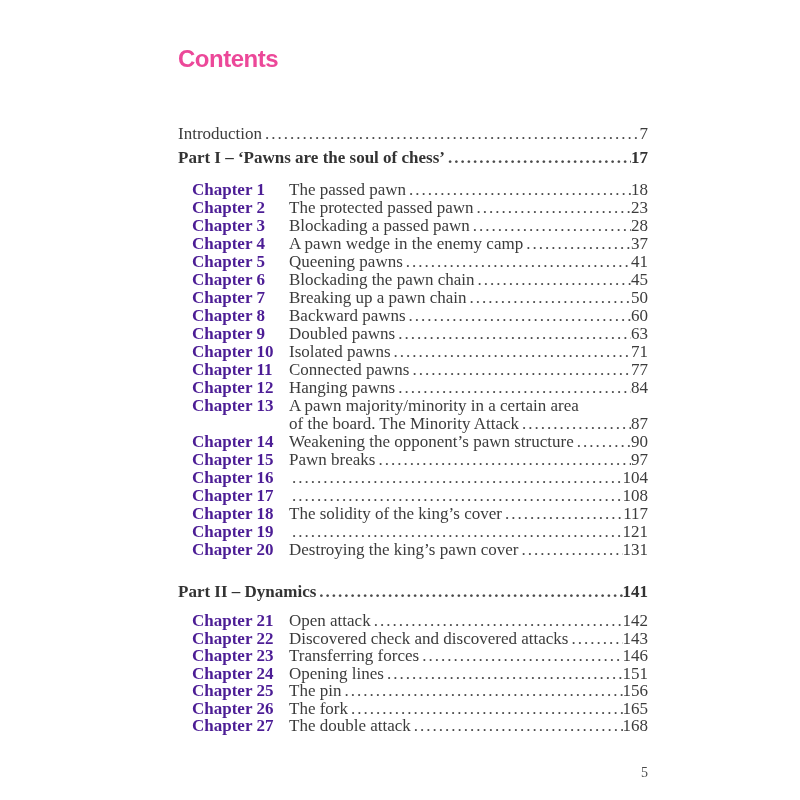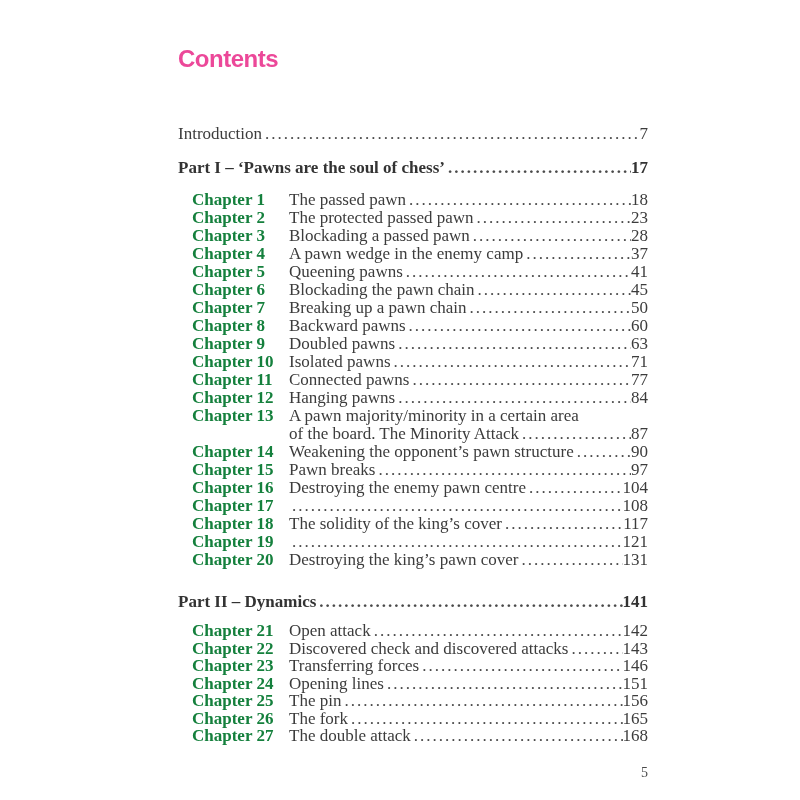--- a/index.html
+++ b/index.html
@@ -8,27 +8,27 @@
   .content{position:absolute;left:178px;top:0;width:470px;}
   h1.book-title{margin:44px 0 0 0;font-family:"Liberation Sans","DejaVu Sans",sans-serif;
         font-weight:700;font-size:24px;line-height:29px;letter-spacing:-0.5px;color:#ec4899;}
   .row{display:flex;font-size:17px;line-height:18px;}
   .row .t{flex:none;white-space:nowrap;}
   .row .dots{flex:1 1 auto;min-width:0;overflow:hidden;white-space:nowrap;
         letter-spacing:2px;color:#4a4a4a;padding:0 2px 0 3px;}
   .row .pg{flex:none;text-align:right;}
   .intro-row{margin-top:52px;}
   .part-row{font-weight:700;color:#333333;}
-  .part1-row{margin-top:16px;}
+  .part1-row{margin-top:6px;}
   .part2-row{margin-top:24px;}
   .chapters{margin-top:14px;}
   .chapters-2{margin-top:11px;}
   .chapters-2 .row{line-height:17.5px;}
   .ch{padding-left:14px;}
-  .ch .lab{flex:none;width:97px;font-weight:700;color:#15803d;}
+  .ch .lab{flex:none;width:97px;font-weight:700;color:#4c1d95;}
   .folio{position:absolute;left:178px;top:764px;width:470px;text-align:right;
         font-size:14px;line-height:18px;color:#4a4a4a;}
 </style>
 </head>
 <body>
 
 <div class="page">
   <div class="content">
 
     <h1 class="book-title">Contents</h1>
@@ -135,21 +135,20 @@
         <span class="pg">90</span>
       </div>
       <div class="row ch">
         <span class="lab">Chapter 15</span>
         <span class="t">Pawn breaks</span>
         <span class="dots">........................................................................................................................</span>
         <span class="pg">97</span>
       </div>
       <div class="row ch">
         <span class="lab">Chapter 16</span>
-        <span class="t">Destroying the enemy pawn centre</span>
         <span class="dots">........................................................................................................................</span>
         <span class="pg">104</span>
       </div>
       <div class="row ch">
         <span class="lab">Chapter 17</span>
         <span class="dots">........................................................................................................................</span>
         <span class="pg">108</span>
       </div>
       <div class="row ch">
         <span class="lab">Chapter 18</span>

